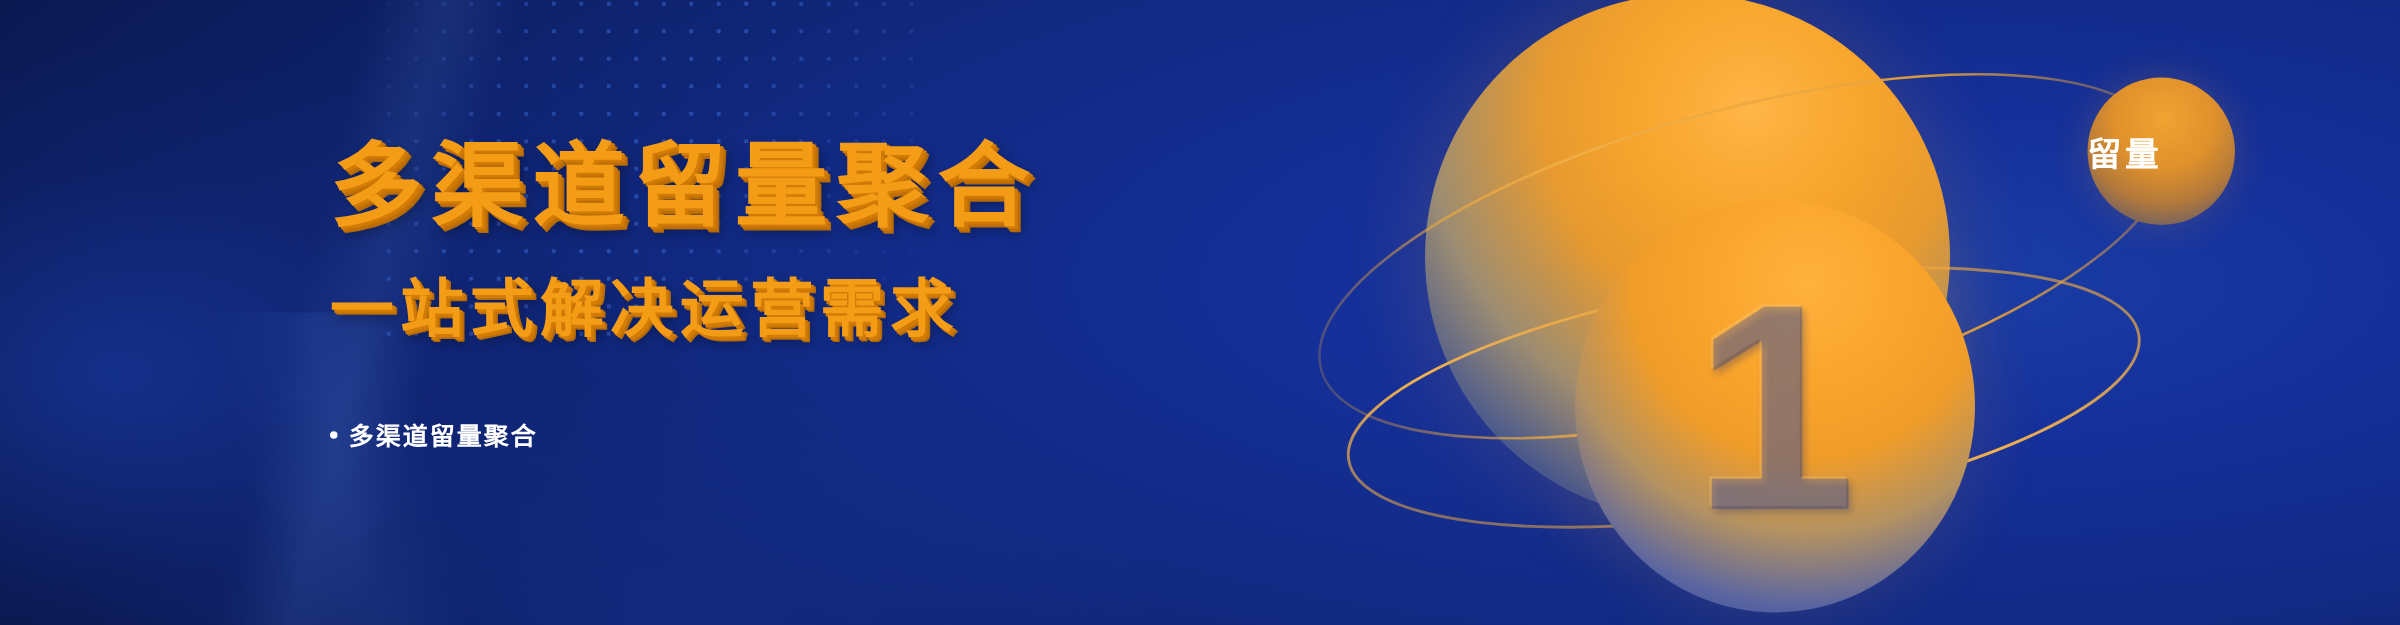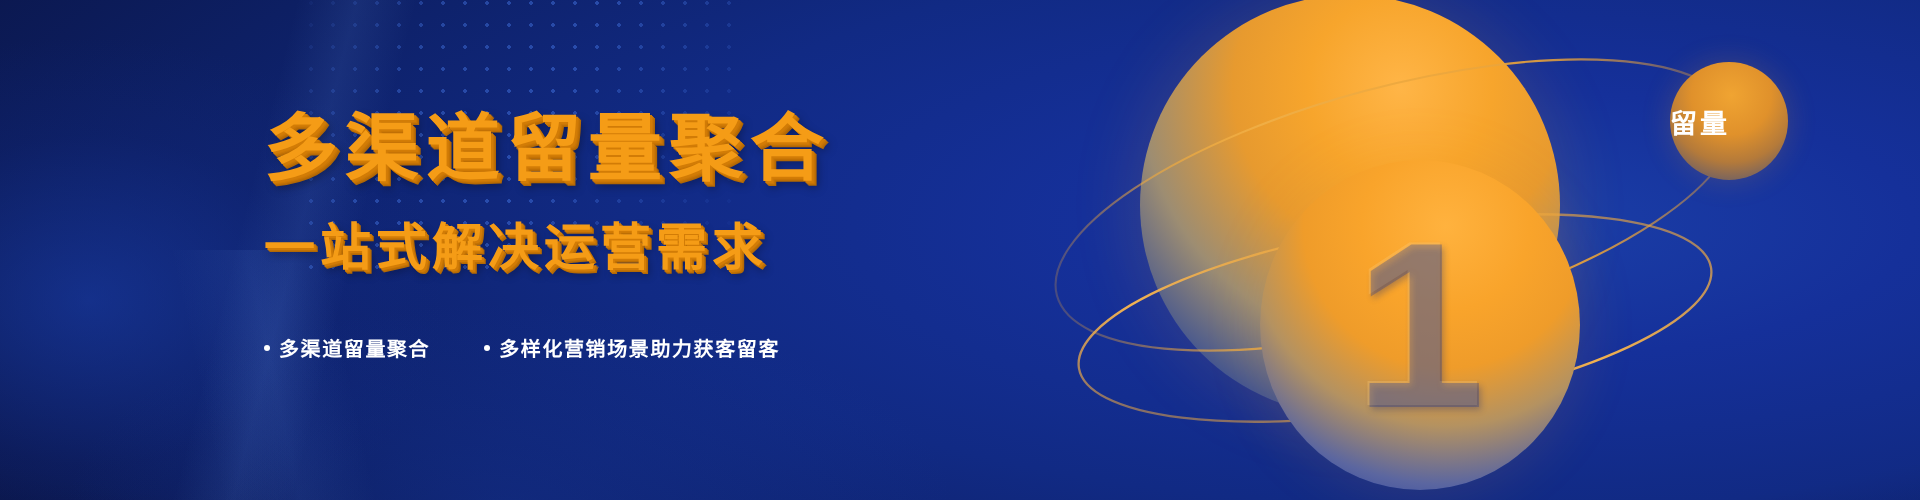--- a/index.html
+++ b/index.html
@@ -166,24 +166,20 @@
 
   <div class="copy">
     <div class="headline">多渠道留量聚合</div>
     <div class="subhead">一站式解决运营需求</div>
 
     <div class="bullets">
       <div class="bullet">
         <span class="dot"></span>
         <span>多渠道留量聚合</span>
       </div>
-      <div class="bullet">
-        <span class="dot"></span>
-        <span>多样化营销场景助力获客留客</span>
-      </div>
     </div>
   </div>
 
   <div class="graphic">
 
     <div class="sphere-back"></div>
 
     <svg class="orbits" viewBox="0 0 980 500" width="980" height="500" aria-hidden="true">
       <defs>
         <linearGradient id="ogA" x1="0" y1="0" x2="1" y2="0">

